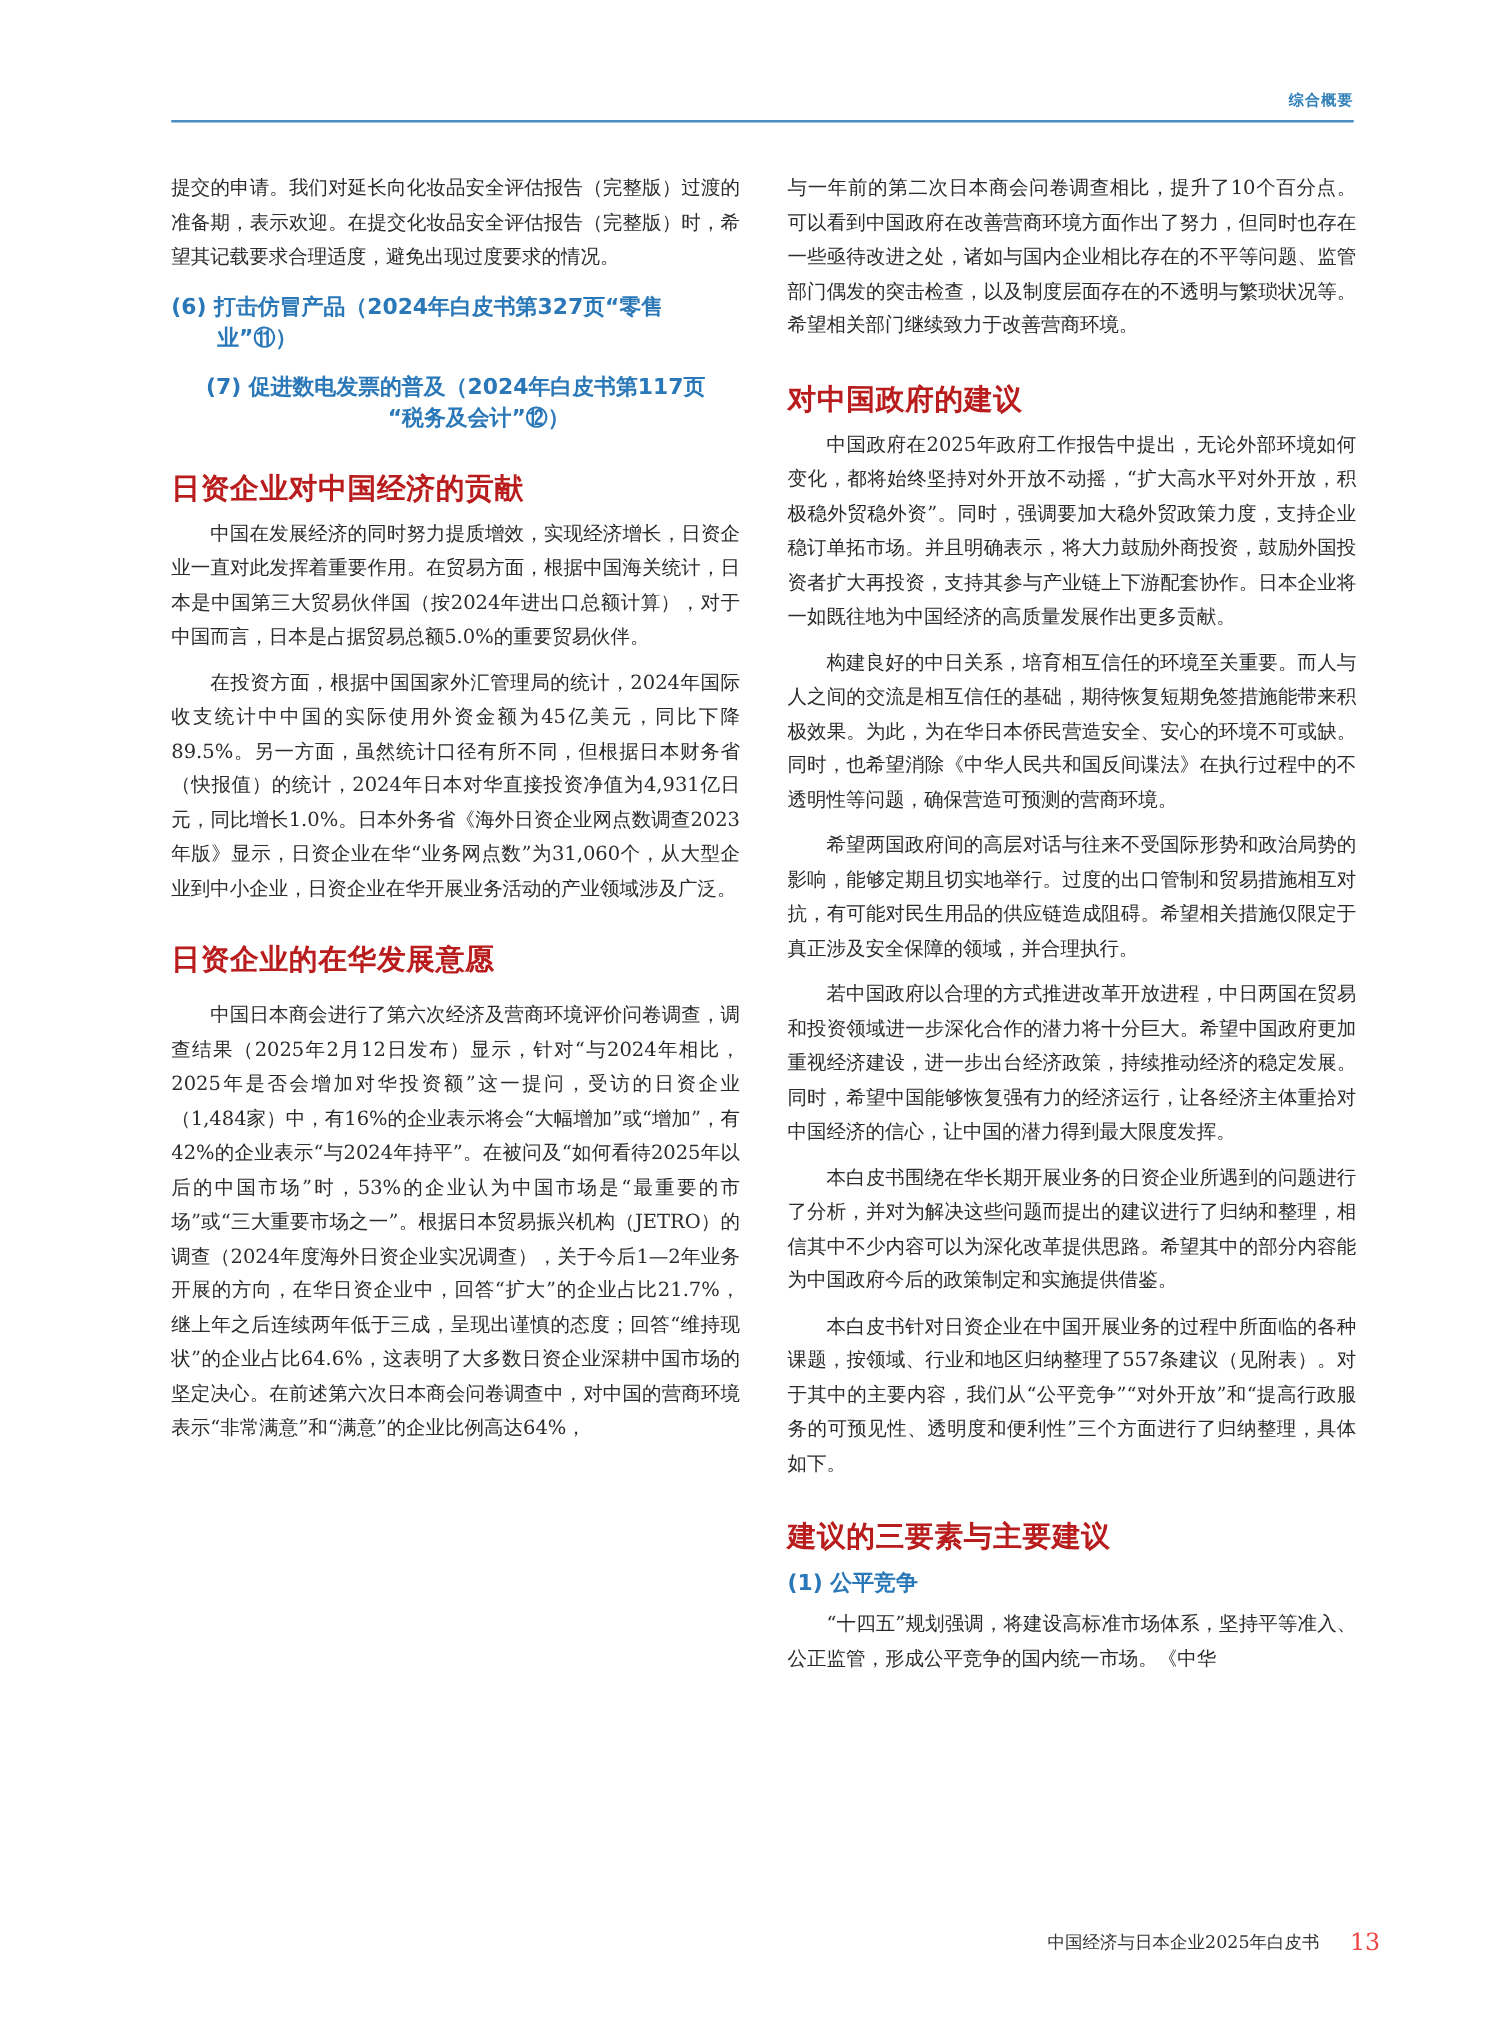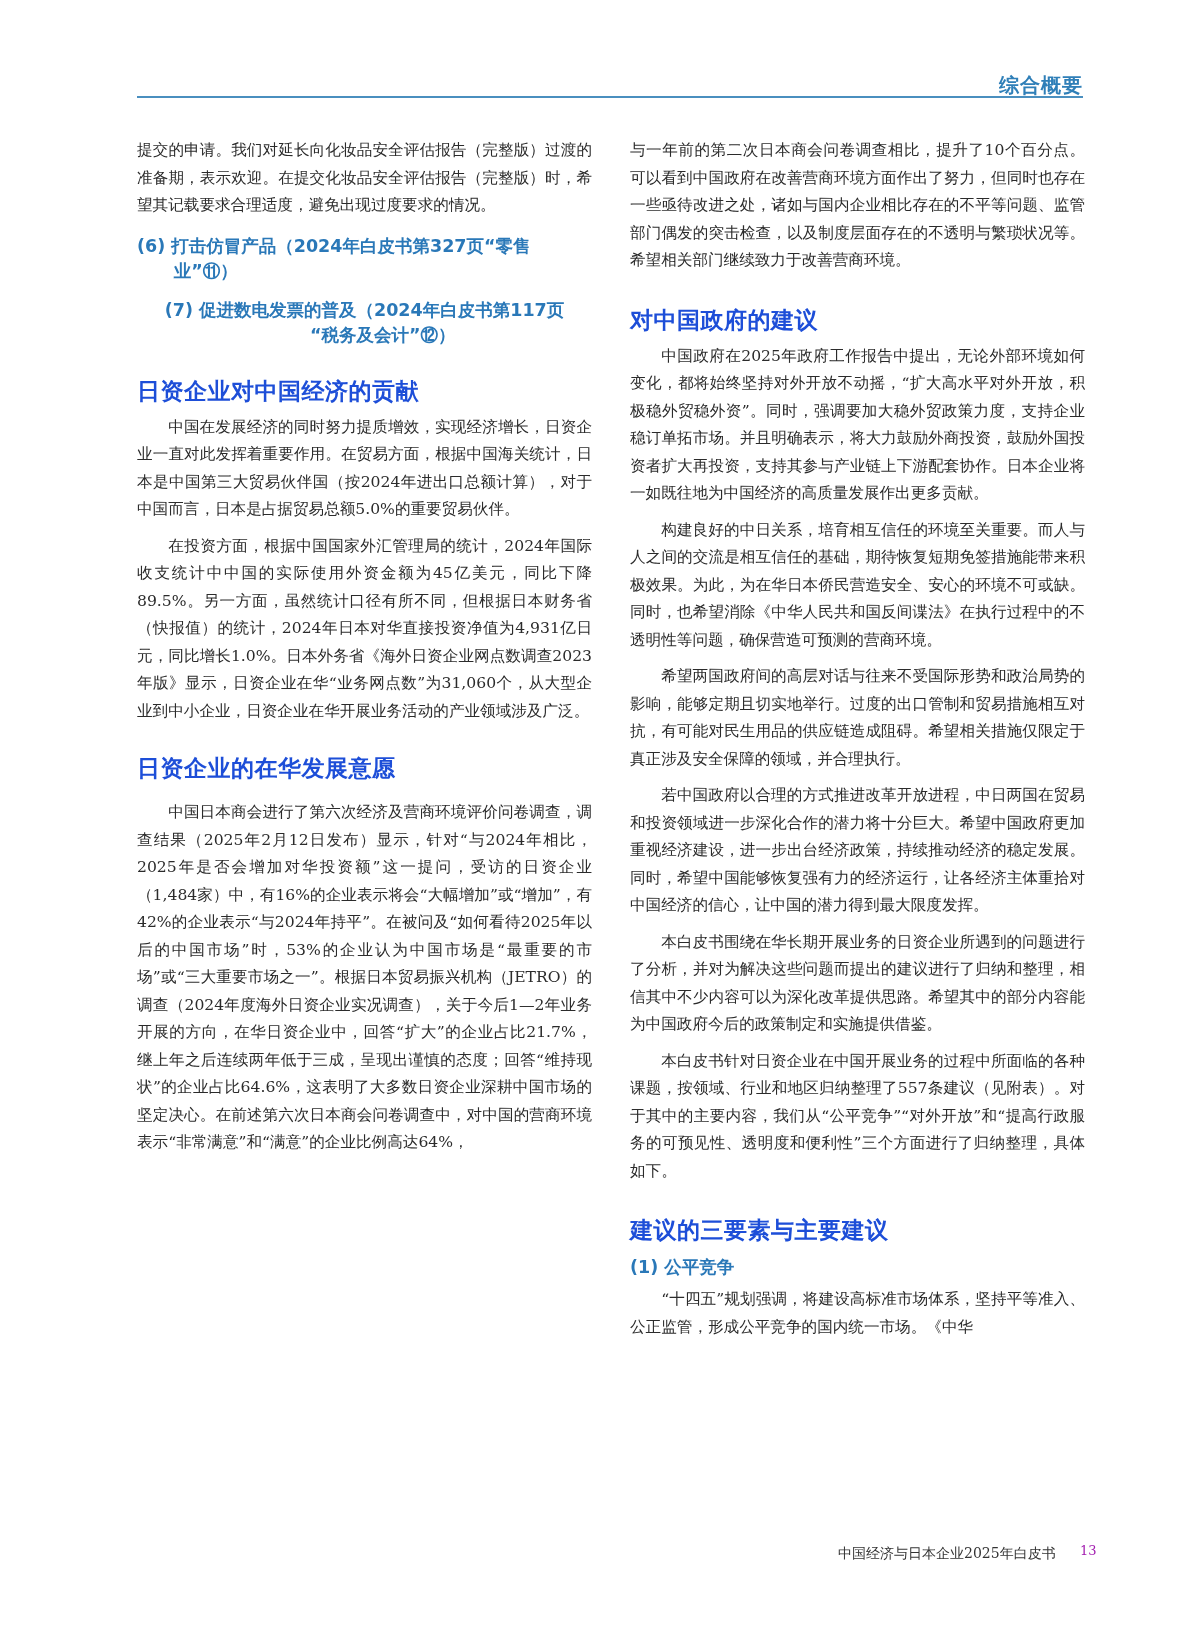--- a/index.html
+++ b/index.html
@@ -1,32 +1,32 @@
 <!DOCTYPE html>
 <html><head>
 <meta charset="utf-8">
 <style>
   html, body { margin: 0; padding: 0; background: #ffffff; }
   body { width: 1200px; height: 1630px; position: relative; overflow: hidden;
          font-family: "DejaVu Serif", "Liberation Serif", serif; color: #2b2b2b; }
   .header-label { position: absolute; right: 117px; top: 72px; font-family: "DejaVu Sans", "Liberation Sans", sans-serif;
-                  font-weight: bold; font-size: 20px; color: #2f7fb8; letter-spacing: 1px; }
+                  font-weight: bold; font-size: 12px; color: #2f7fb8; letter-spacing: 1px; }
   .header-rule { position: absolute; left: 137px; top: 96px; width: 946px; height: 2px; background: #4a8fbf; }
   .col { position: absolute; top: 137px; width: 455px; }
   .col-left { left: 137px; }
   .col-right { left: 630px; }
   p.body { margin: 0 0 9px 0; font-size: 15.6px; line-height: 27.5px; text-align: justify; text-indent: 2em; }
   p.body.noindent { text-indent: 0; }
   h2.section { margin: 0; font-family: "DejaVu Sans", "Liberation Sans", sans-serif; font-weight: bold;
-               font-size: 23px; color: #1d4ed8; line-height: 34px; letter-spacing: 0.5px; }
+               font-size: 23px; color: #b91c1c; line-height: 34px; letter-spacing: 0.5px; }
   h3.sub { margin: 0; font-family: "DejaVu Sans", "Liberation Sans", sans-serif; font-weight: bold;
            font-size: 17.5px; color: #2a78b8; line-height: 25px; }
   h3.sub .cont { display: block; padding-left: 2.1em; }
   .footer-title { position: absolute; left: 838px; top: 1545px; font-size: 14px; color: #333; }
-  .footer-page { position: absolute; left: 1080px; top: 1543px; font-size: 13px; color: #a21caf; }
+  .footer-page { position: absolute; left: 1080px; top: 1543px; font-size: 19px; color: #ef4444; }
 </style>
 </head>
 <body>
 
 <div class="header-label">综合概要</div>
 <div class="header-rule"></div>
 
 <div class="col col-left">
   <p class="body noindent">提交的申请。我们对延长向化妆品安全评估报告（完整版）过渡的准备期，表示欢迎。在提交化妆品安全评估报告（完整版）时，希望其记载要求合理适度，避免出现过度要求的情况。</p>
 

